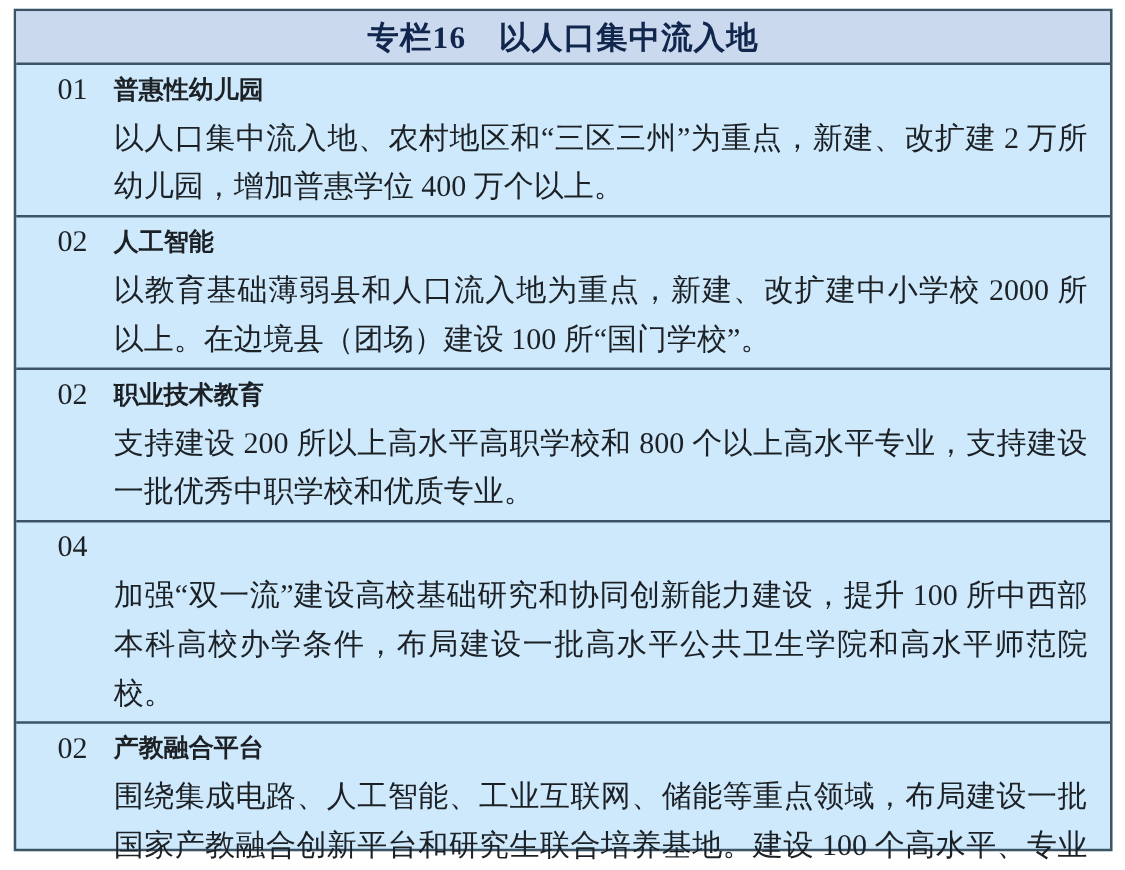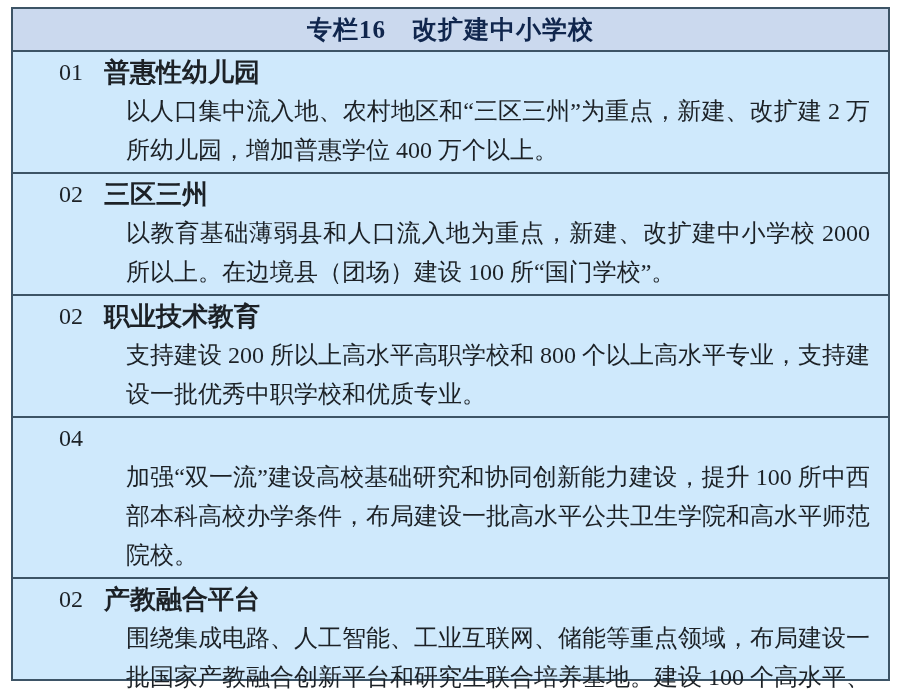--- a/index.html
+++ b/index.html
@@ -28,62 +28,62 @@
     background:var(--header-bg);
     border-bottom:2px solid var(--border);
     height:43px; flex:0 0 43px;
     display:flex; align-items:center; justify-content:center;
     font-size:25px; font-weight:bold; color:var(--header-text);
     letter-spacing:1px;
   }
   .panel-header .gap{ display:inline-block; width:26px; }
   .row{
     border-bottom:2px solid var(--border);
-    padding:1px 18px 2px 46px;
+    padding:1px 18px 2px 33px;
     line-height:39px;
     font-size:24px;
   }
   .row:last-child{ border-bottom:none; flex:1 1 auto; }
   .row-head{ display:flex; }
   .item-number{
     flex:0 0 45px; width:45px;
     font-size:24px; color:var(--body-text);
     font-family:"Liberation Serif","DejaVu Serif",serif;
   }
-  .item-title{ font-weight:bold; font-size:26px; }
+  .item-title{ font-weight:bold; font-size:20px; }
   .item-body{
-    margin-left:67px;
+    margin-left:45px;
     text-align:justify;
     font-size:24px;
     color:var(--body-text);
   }
 </style>
 </head>
 <body>
 
 <div class="panel">
 
   <div class="panel-header">
     <span>专栏16</span>
     <span class="gap"></span>
-    <span>改扩建中小学校</span>
+    <span>以人口集中流入地</span>
   </div>
 
   <div class="row">
     <div class="row-head">
       <span class="item-number">01</span>
       <span class="item-title">普惠性幼儿园</span>
     </div>
     <div class="item-body">以人口集中流入地、农村地区和“三区三州”为重点，新建、改扩建 2 万所幼儿园，增加普惠学位 400 万个以上。</div>
   </div>
 
   <div class="row">
     <div class="row-head">
       <span class="item-number">02</span>
-      <span class="item-title">三区三州</span>
+      <span class="item-title">人工智能</span>
     </div>
     <div class="item-body">以教育基础薄弱县和人口流入地为重点，新建、改扩建中小学校 2000 所以上。在边境县（团场）建设 100 所“国门学校”。</div>
   </div>
 
   <div class="row">
     <div class="row-head">
       <span class="item-number">02</span>
       <span class="item-title">职业技术教育</span>
     </div>
     <div class="item-body">支持建设 200 所以上高水平高职学校和 800 个以上高水平专业，支持建设一批优秀中职学校和优质专业。</div>

